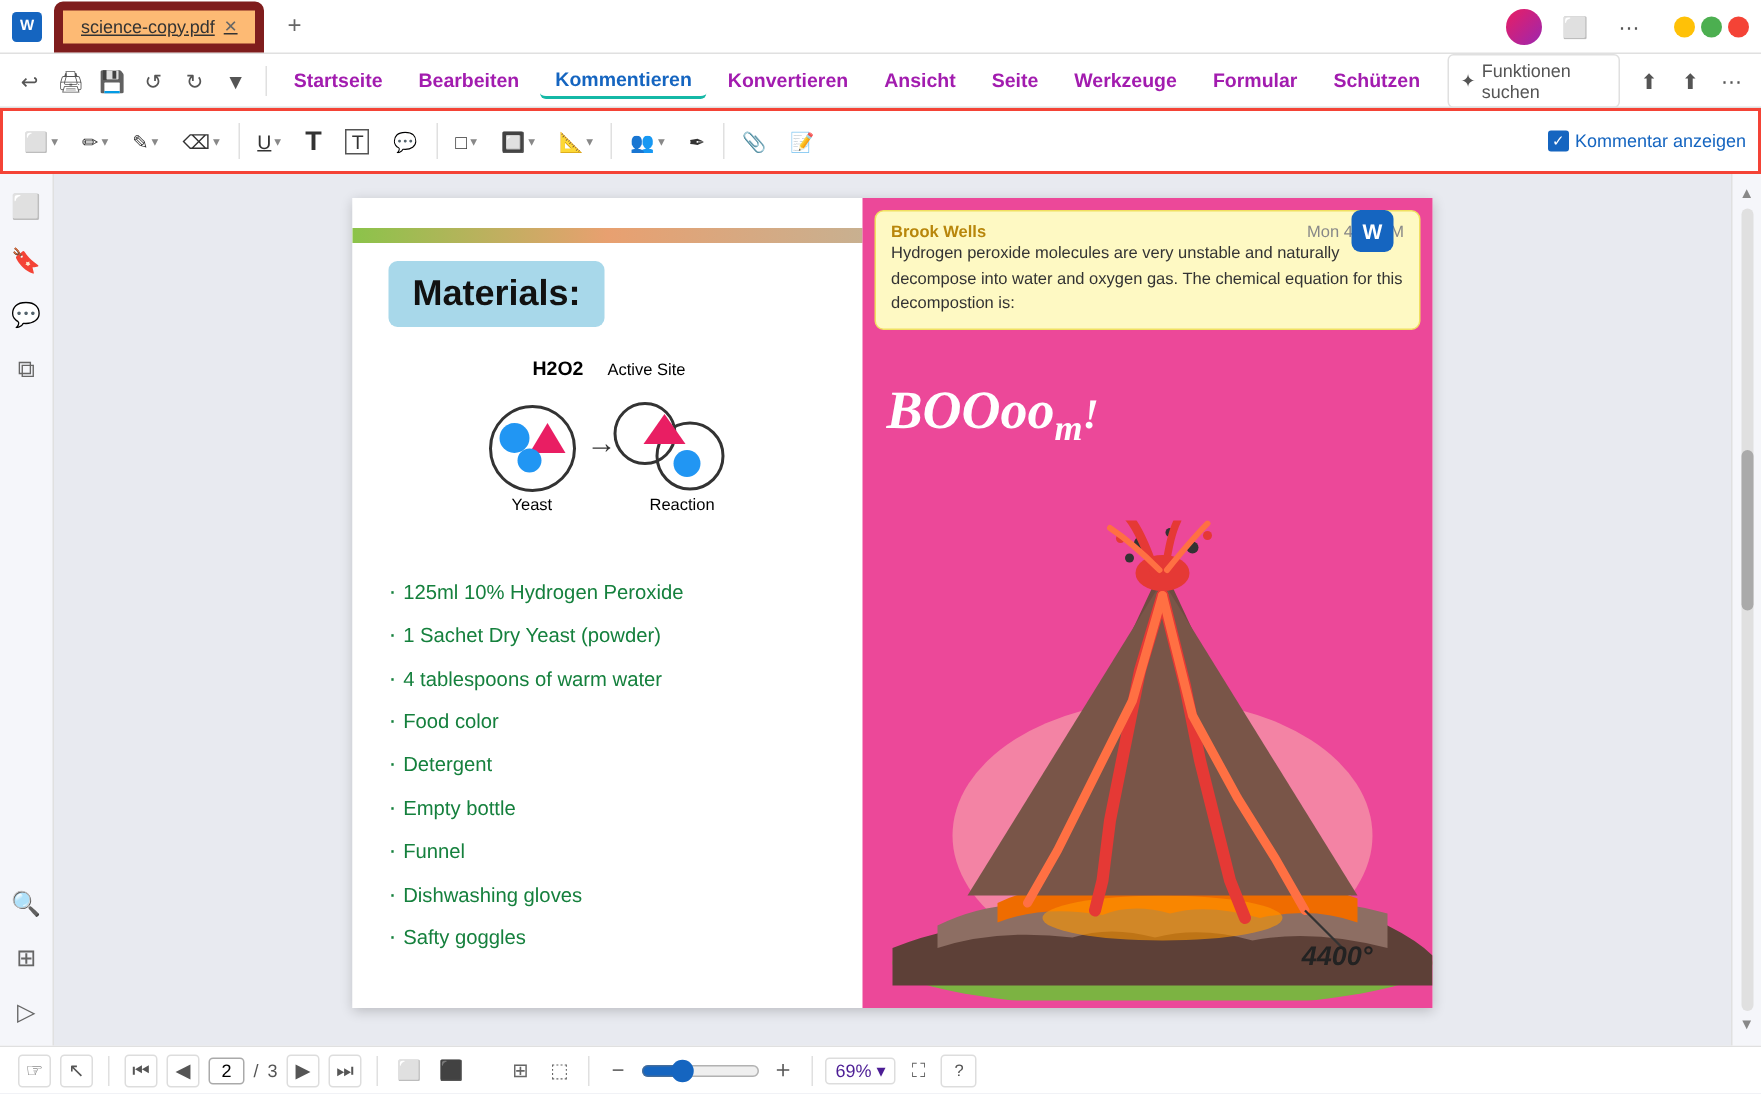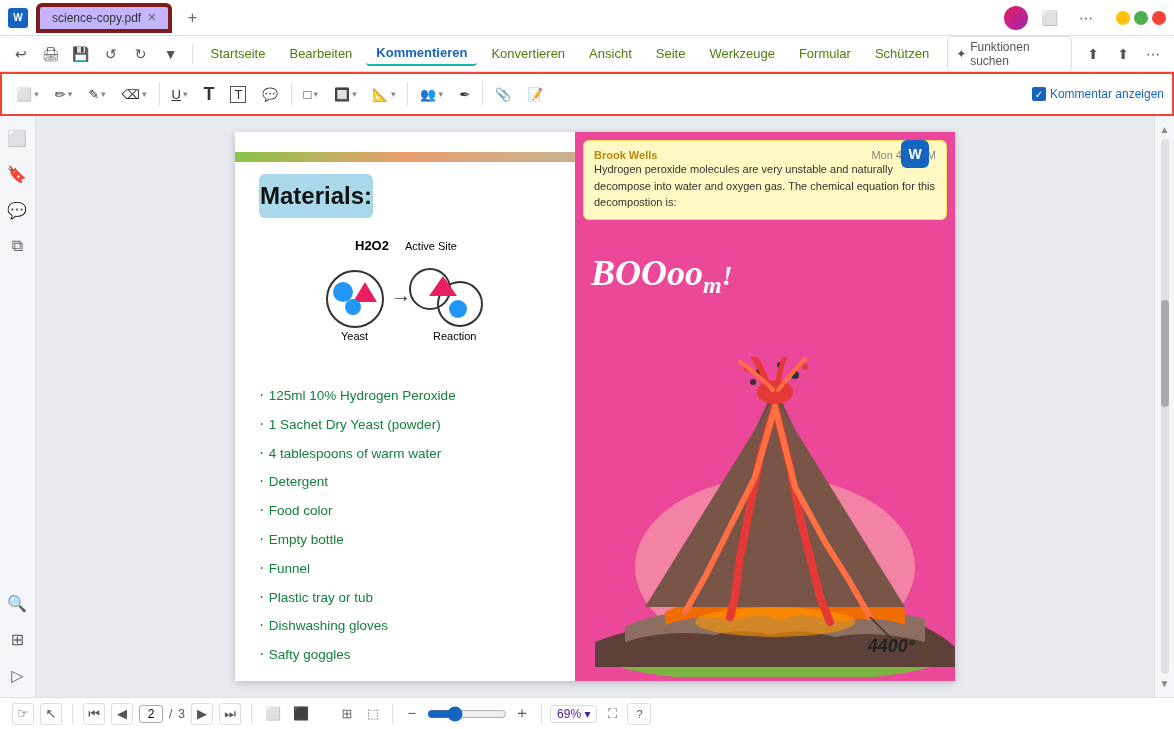--- a/index.html
+++ b/index.html
@@ -9,21 +9,21 @@
     .title-bar {
       height: 36px;
       background: #fff;
       display: flex;
       align-items: center;
       padding: 0 8px;
       border-bottom: 1px solid #e0e0e0;
     }
     .title-bar-left { display: flex; align-items: center; gap: 8px; flex: 1; }
     .app-icon { width: 20px; height: 20px; background: #1565c0; border-radius: 3px; display: flex; align-items: center; justify-content: center; color: white; font-size: 10px; font-weight: bold; }
-    .tab-item { display: flex; align-items: center; gap: 6px; background: #c4b5fd; border: 4px solid #7f1d1d; border-radius: 6px 6px 0 0; padding: 4px 12px; font-size: 12px; color: #333; }
+    .tab-item { display: flex; align-items: center; gap: 6px; background: #fdba74; border: 6px solid #7f1d1d; border-radius: 6px 6px 0 0; padding: 4px 12px; font-size: 12px; color: #333; text-decoration: underline; }
     .tab-close { cursor: pointer; color: #666; font-size: 11px; }
     .tab-add { width: 24px; height: 24px; display: flex; align-items: center; justify-content: center; font-size: 16px; color: #666; cursor: pointer; }
     .title-bar-right { display: flex; align-items: center; gap: 8px; }
     .avatar { width: 24px; height: 24px; border-radius: 50%; background: linear-gradient(135deg, #e91e63, #9c27b0); }
     .win-btn { width: 14px; height: 14px; border-radius: 50%; cursor: pointer; border: none; }
     .win-minimize { background: #ffc107; }
     .win-maximize { background: #4caf50; }
     .win-close { background: #f44336; }
     .title-win-controls { display: flex; align-items: center; gap: 4px; margin-left: 8px; }
     .icon-btn { width: 28px; height: 28px; display: flex; align-items: center; justify-content: center; cursor: pointer; font-size: 14px; color: #555; }
@@ -31,21 +31,21 @@
     
     .menu-bar {
       height: 36px;
       background: #fff;
       display: flex;
       align-items: center;
       padding: 0 8px;
       border-bottom: 1px solid #e0e0e0;
       gap: 4px;
     }
-    .menu-item { padding: 4px 10px; font-size: 13px; color: #4d7c0f; cursor: pointer; border-radius: 4px; }
+    .menu-item { padding: 4px 10px; font-size: 13px; color: #a21caf; cursor: pointer; border-radius: 4px; font-weight: bold; }
     .menu-item.active { color: #1565c0; border-bottom: 2px solid #14b8a6; font-weight: 600; }
     .menu-sep { width: 1px; height: 20px; background: #e0e0e0; margin: 0 4px; }
     .menu-icon-btn { width: 28px; height: 28px; display: flex; align-items: center; justify-content: center; cursor: pointer; font-size: 14px; color: #555; border-radius: 4px; }
     .search-functions { display: flex; align-items: center; gap: 4px; padding: 3px 8px; font-size: 12px; color: #555; border: 1px solid #e0e0e0; border-radius: 4px; margin-left: 4px; cursor: pointer; }
 
     
     .toolbar {
       height: 44px;
       background: #fff;
       display: flex;
@@ -99,21 +99,21 @@
     }
 
     
     .pdf-left {
       width: 340px;
       padding: 20px 24px;
       background: white;
     }
     .materials-header {
       background: #a8d8ea;
-      padding: 8px 1px;
+      padding: 8px 16px;
       border-radius: 6px;
       font-size: 24px;
       font-weight: 900;
       color: #111;
       display: inline-block;
       margin-bottom: 16px;
     }
     .diagram-area {
       width: 200px;
       height: 130px;
@@ -398,25 +398,24 @@
 
             <text x="86" y="68" font-size="20" font-family="Arial" fill="#333">→</text>
           </svg>
         </div>
 
         
         <ul class="materials-list">
           <li>125ml 10% Hydrogen Peroxide</li>
           <li>1 Sachet Dry Yeast (powder)</li>
           <li>4 tablespoons of warm water</li>
+          <li>Food color</li>
           <li>Detergent</li>
-          <li>Food color</li>
           <li>Empty bottle</li>
           <li>Funnel</li>
-          <li>Plastic tray or tub</li>
           <li>Dishwashing gloves</li>
           <li>Safty goggles</li>
         </ul>
       </div>
 
       <div class="pdf-right">
 
         <div class="comment-box">
           <span class="comment-author">Brook Wells</span>
           <span class="comment-time">Mon 4:11 PM</span>

